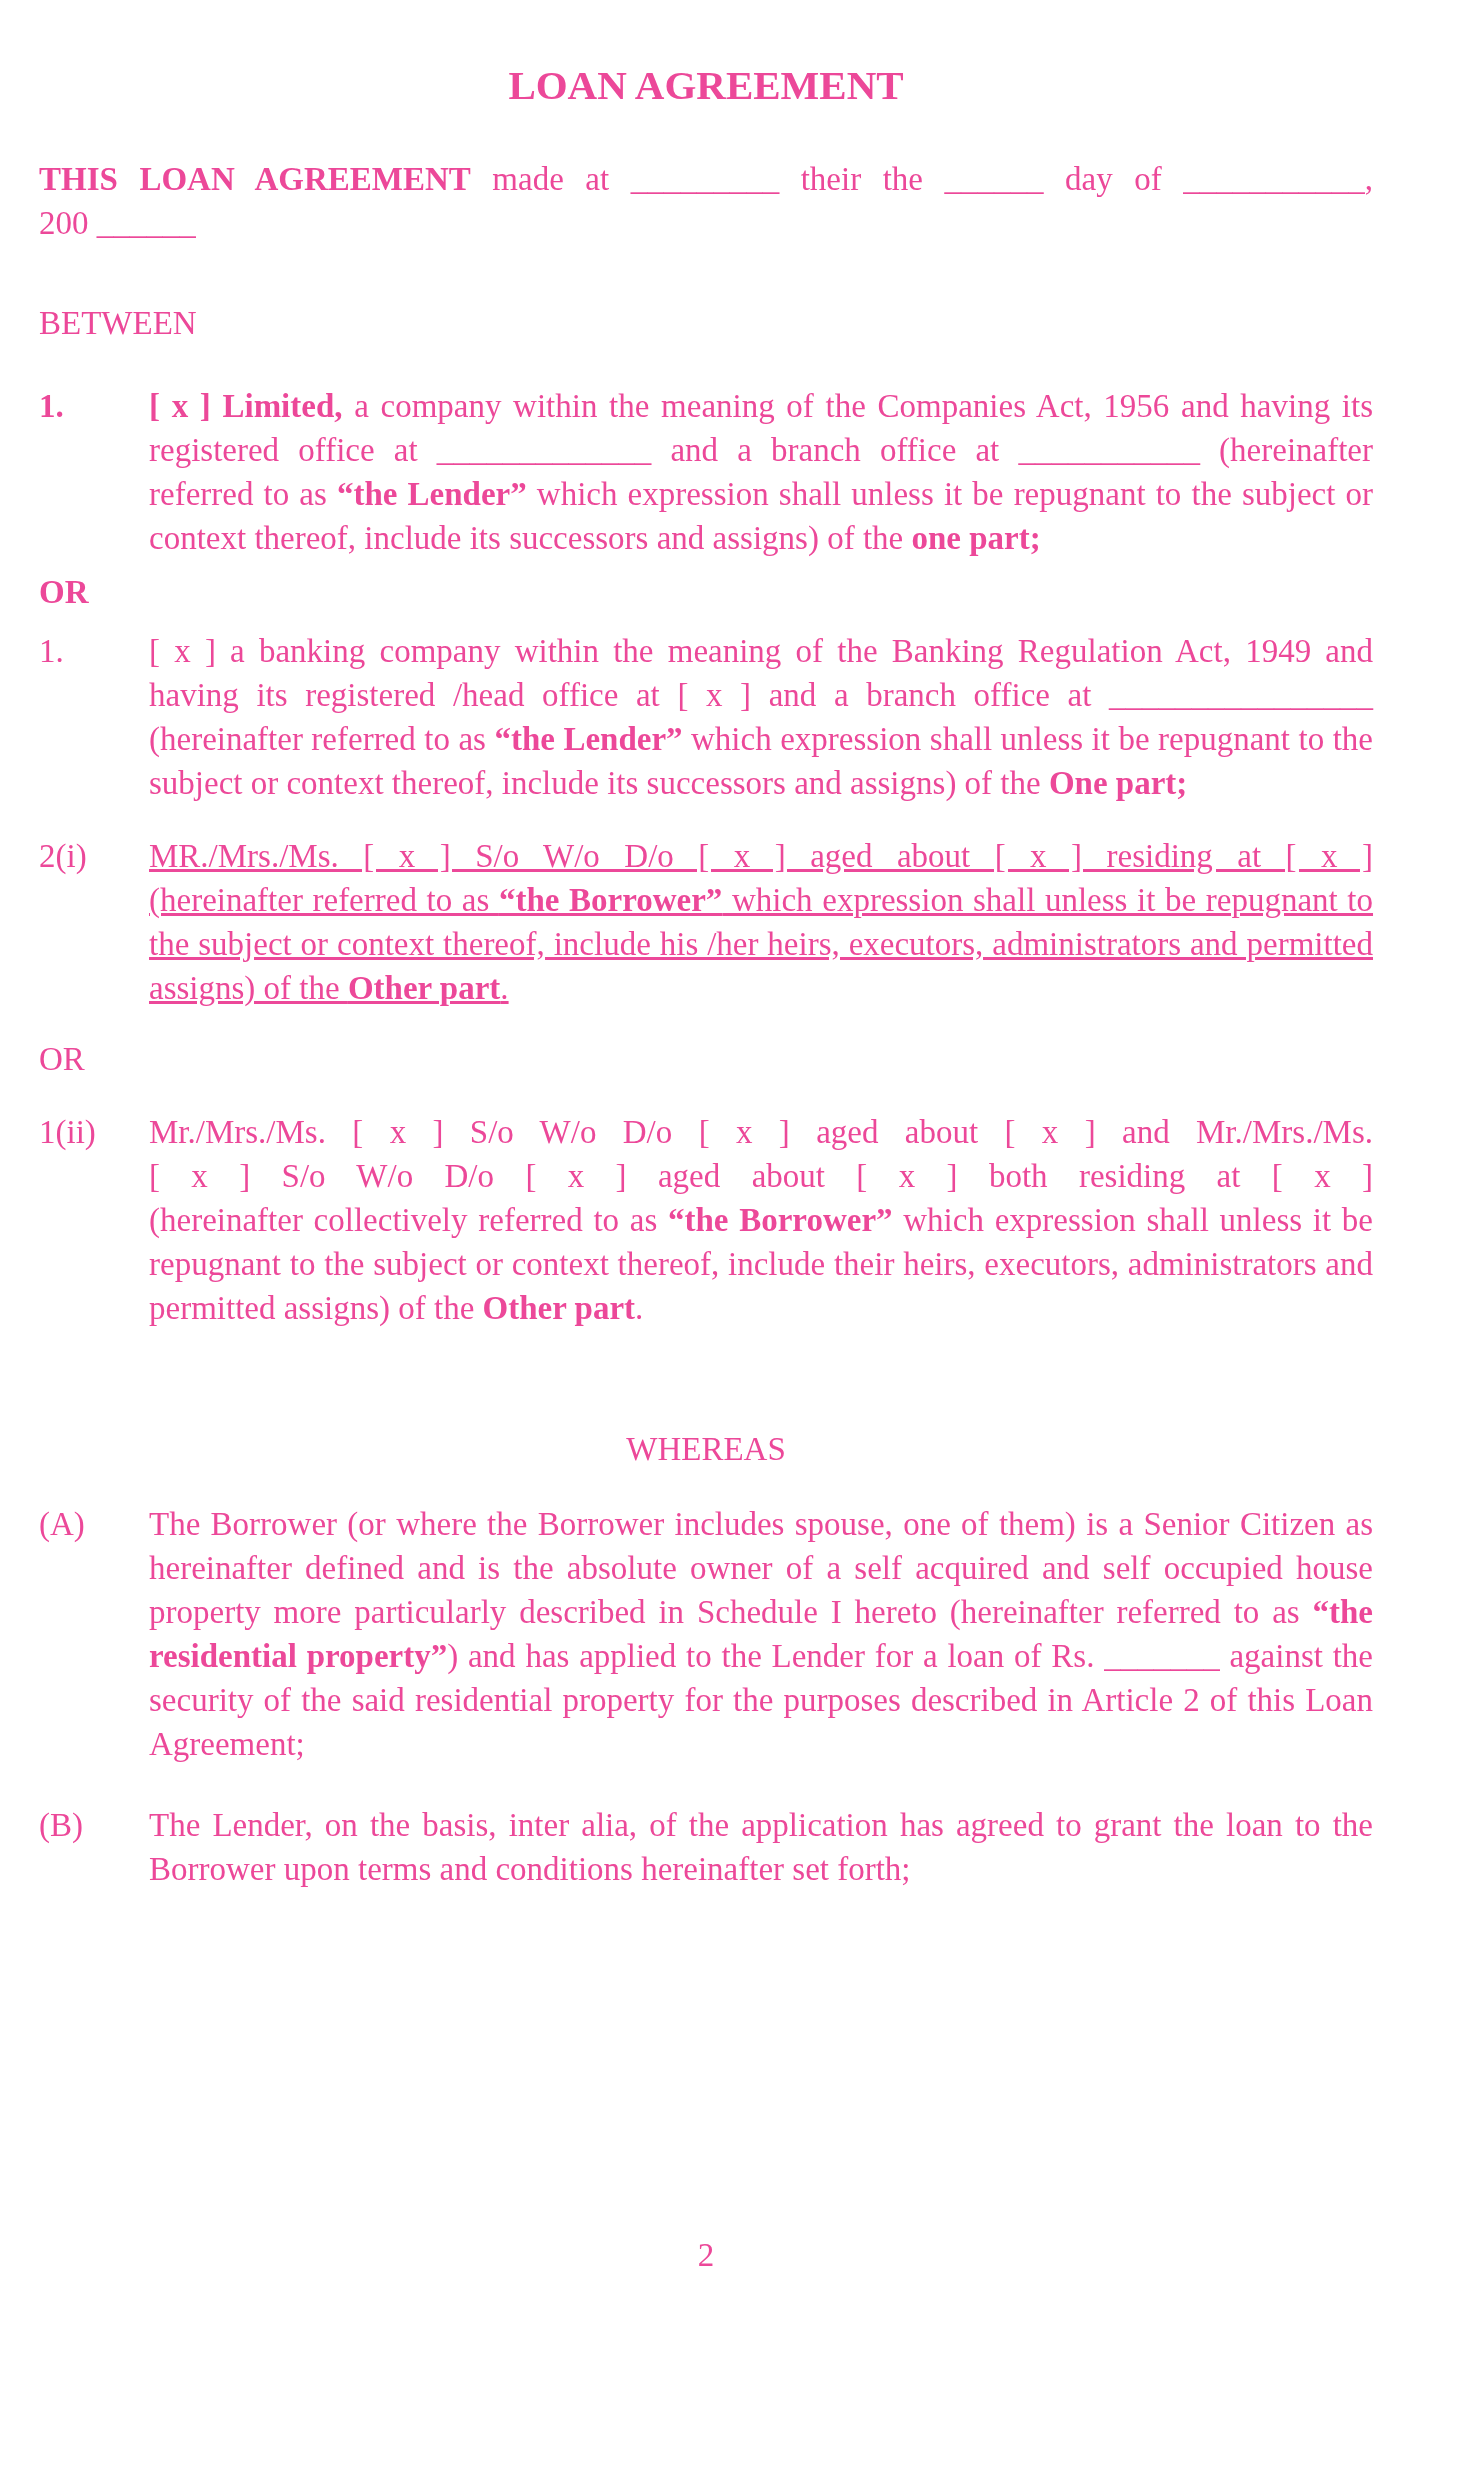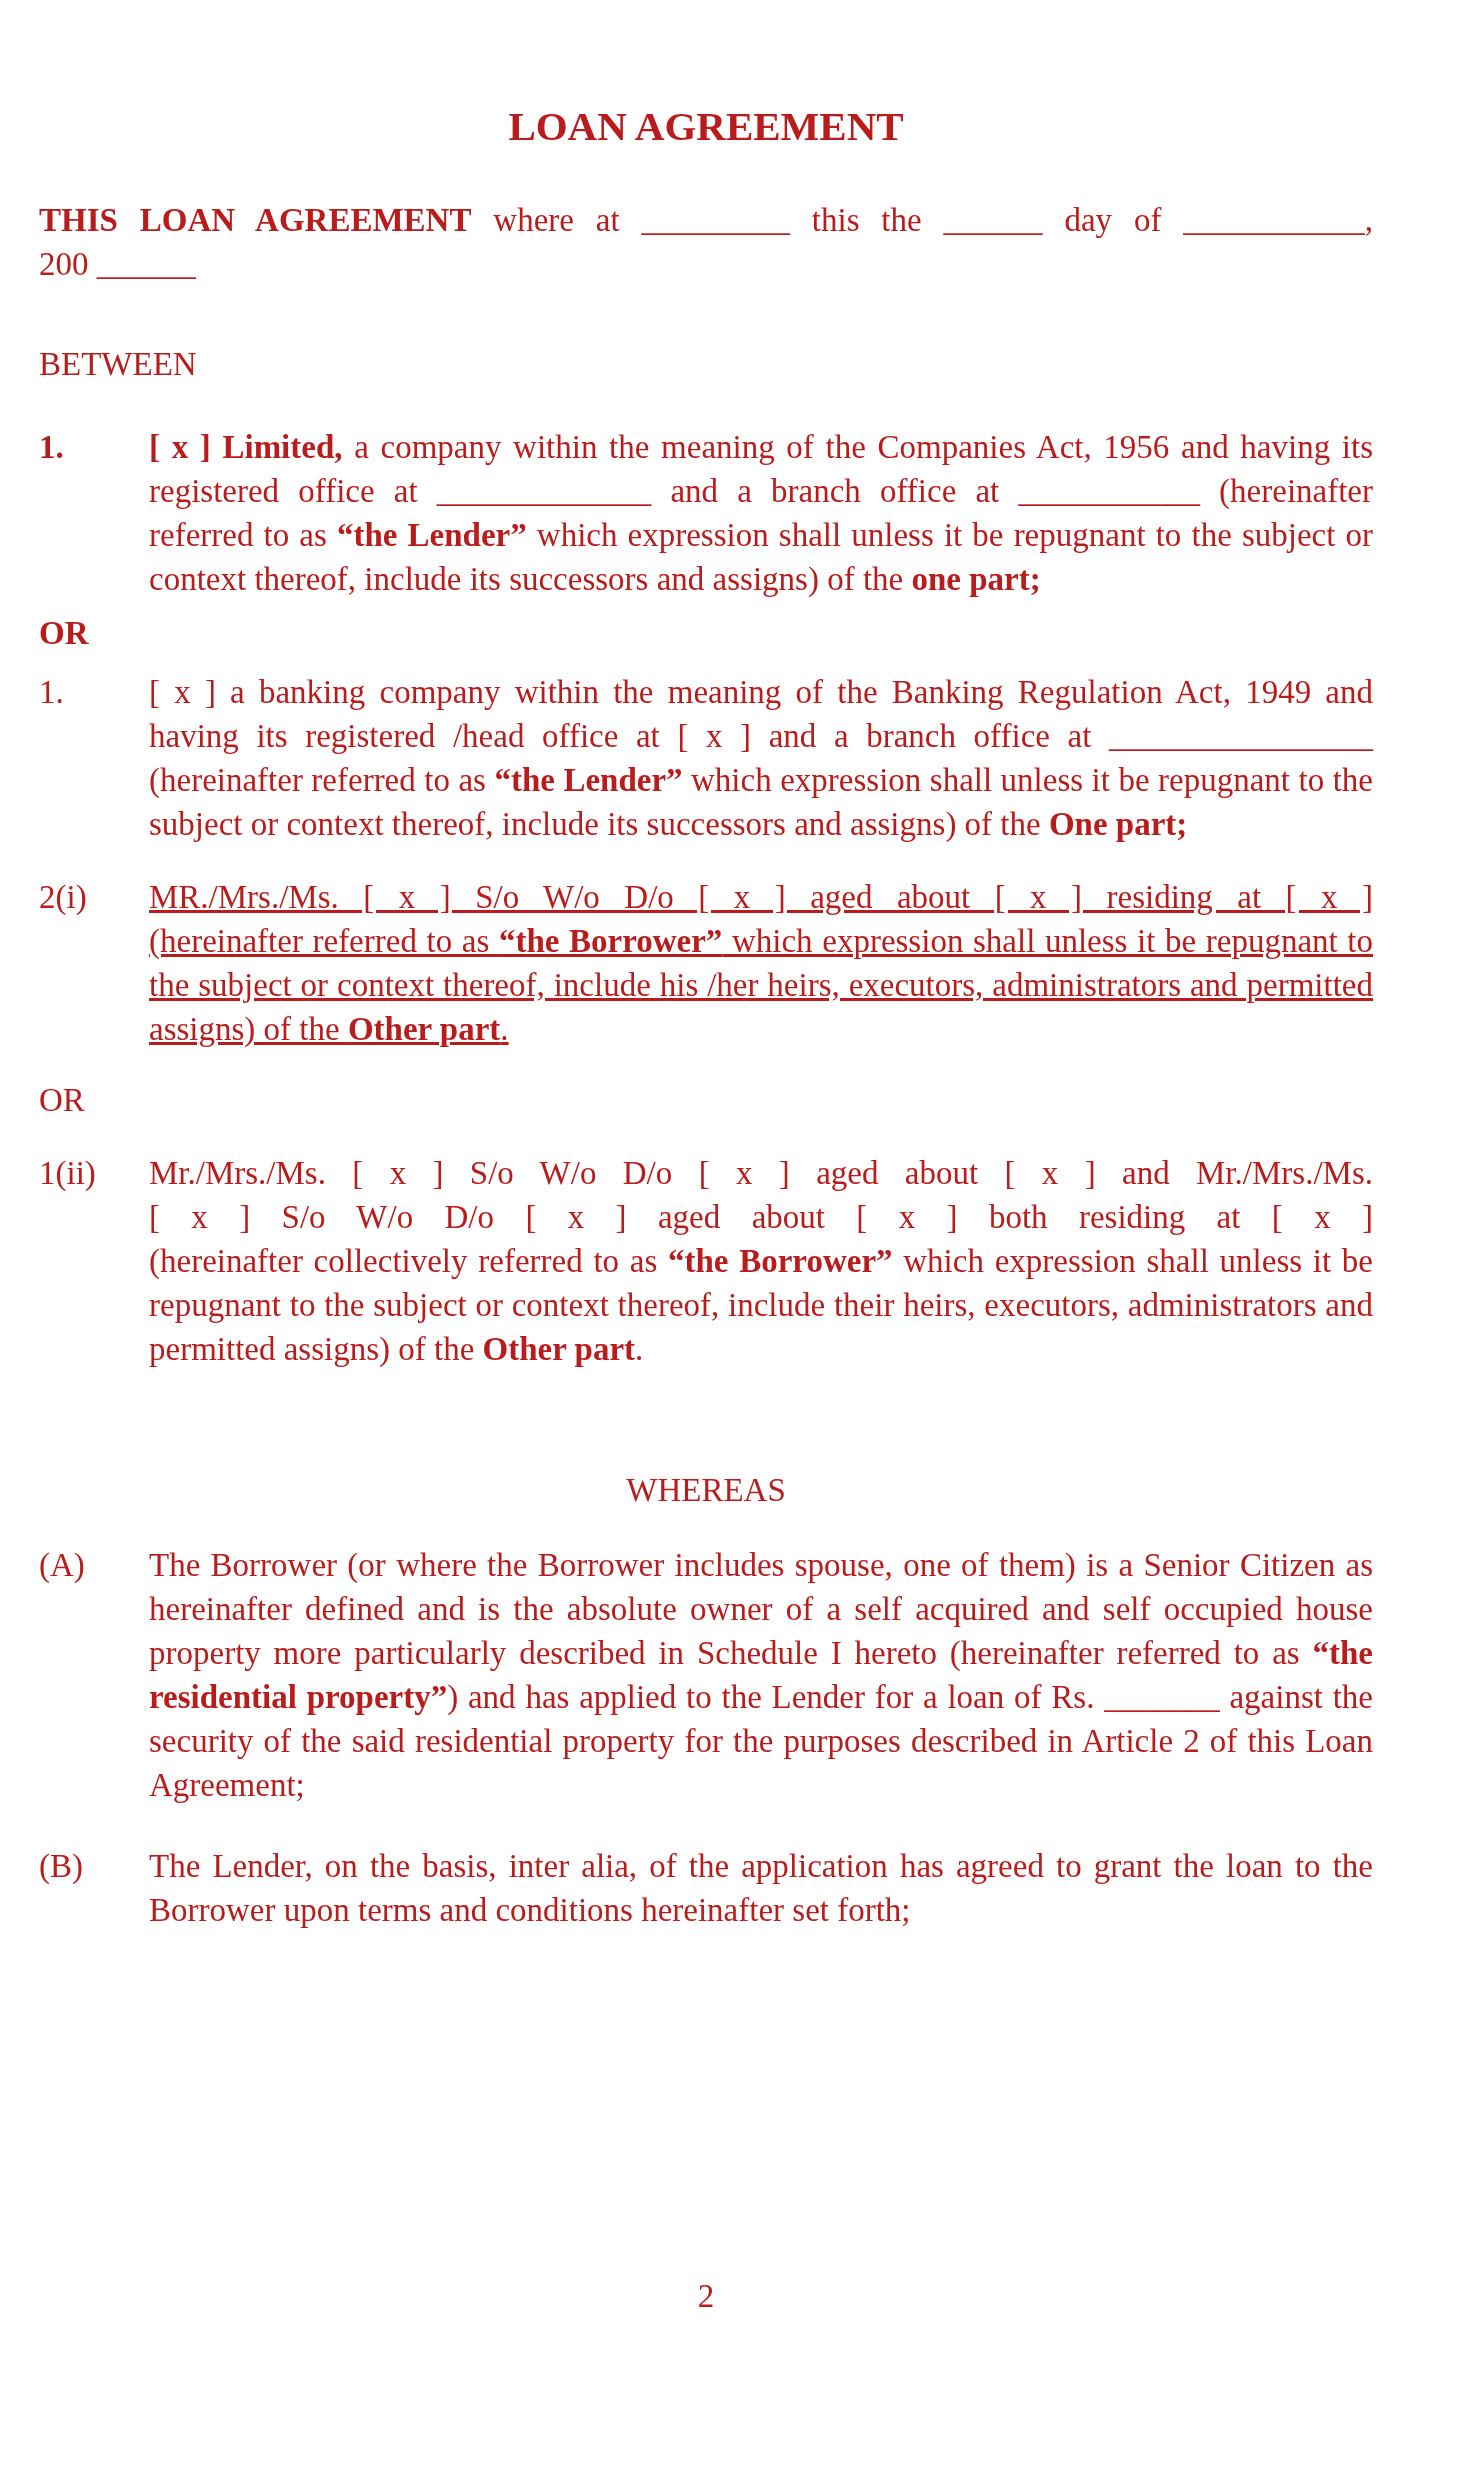--- a/index.html
+++ b/index.html
@@ -1,23 +1,23 @@
 <!DOCTYPE html>
 <html><head>
 <meta charset="utf-8">
 <style>
   html, body { margin: 0; padding: 0; background: #ffffff; }
   .page {
     position: relative;
     width: 1480px;
     height: 2484px;
     box-sizing: border-box;
-    padding: 101px 107px 0 39px;
+    padding: 60px 107px 0 39px;
     background: #ffffff;
-    color: #b91c1c;
+    color: #ec4899;
     font-family: "Liberation Serif", "DejaVu Serif", serif;
     font-size: 33px;
     line-height: 44px;
     overflow: hidden;
   }
   .title {
     font-weight: bold;
     font-size: 41px;
     line-height: 50px;
     text-align: center;
@@ -44,21 +44,21 @@
   .pagenum   { margin-top: 342px; text-align: center; }
 </style>
 </head>
 <body>
 
 <div class="page">
 
   <div class="title">LOAN AGREEMENT</div>
 
   <div>
-    <div class="fline"><b>THIS LOAN AGREEMENT</b><span> where at _________ this the ______ day of ___________,</span></div>
+    <div class="fline"><b>THIS LOAN AGREEMENT</b><span> made at _________ their the ______ day of ___________,</span></div>
     <div>200 ______</div>
   </div>
 
   <div class="heading-bold mt-between">BETWEEN</div>
 
   <div class="item mt-item1">
     <span class="num bold">1.</span>
     <div class="just"><b>[ x ] Limited,</b><span> a company within the meaning of the Companies Act, 1956 and having its registered office at _____________ and a branch office at ___________ (hereinafter referred to as </span><b>“the Lender”</b><span> which expression shall unless it be repugnant to the subject or context thereof, include its successors and assigns) of the </span><b>one part;</b></div>
   </div>
 

